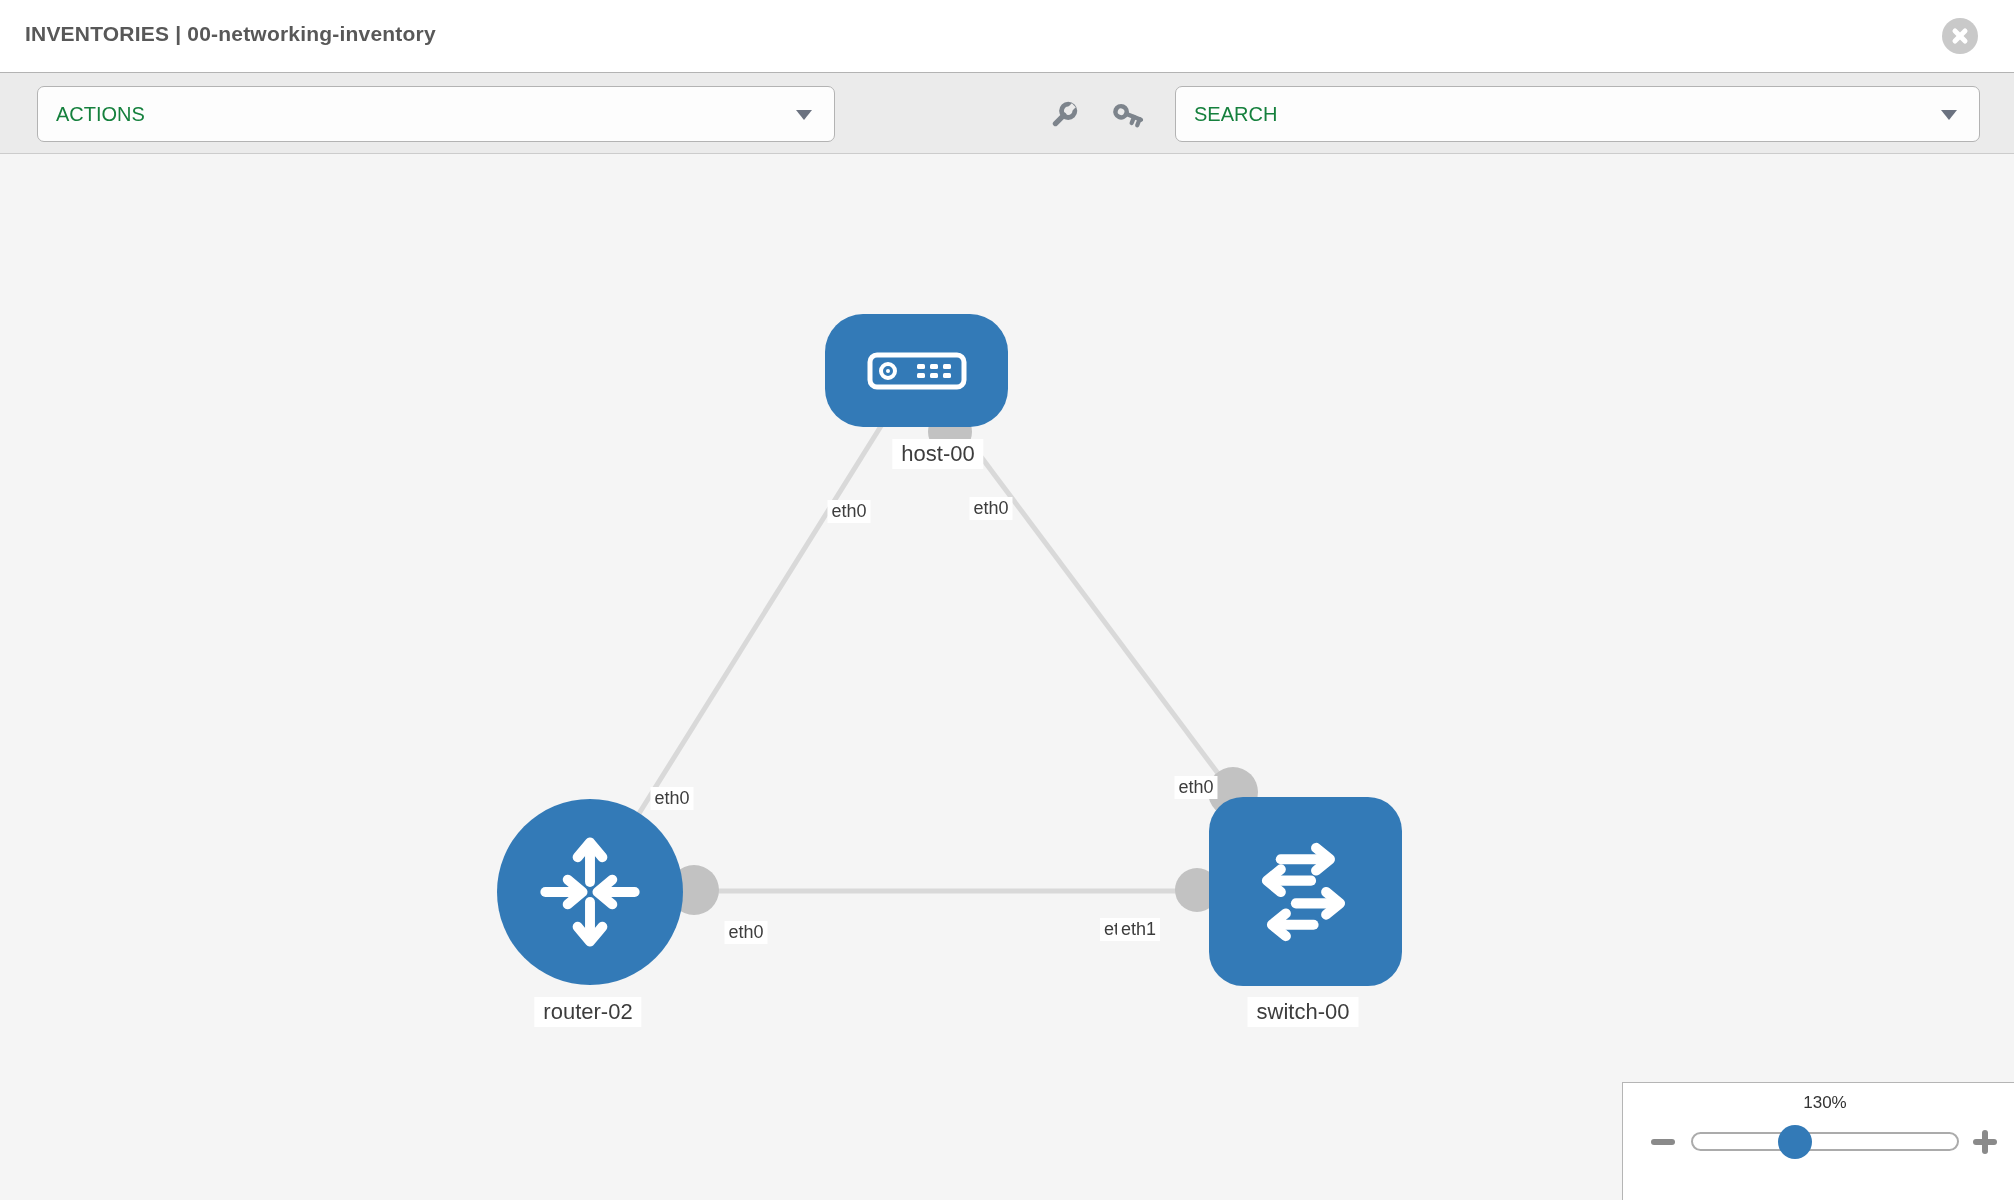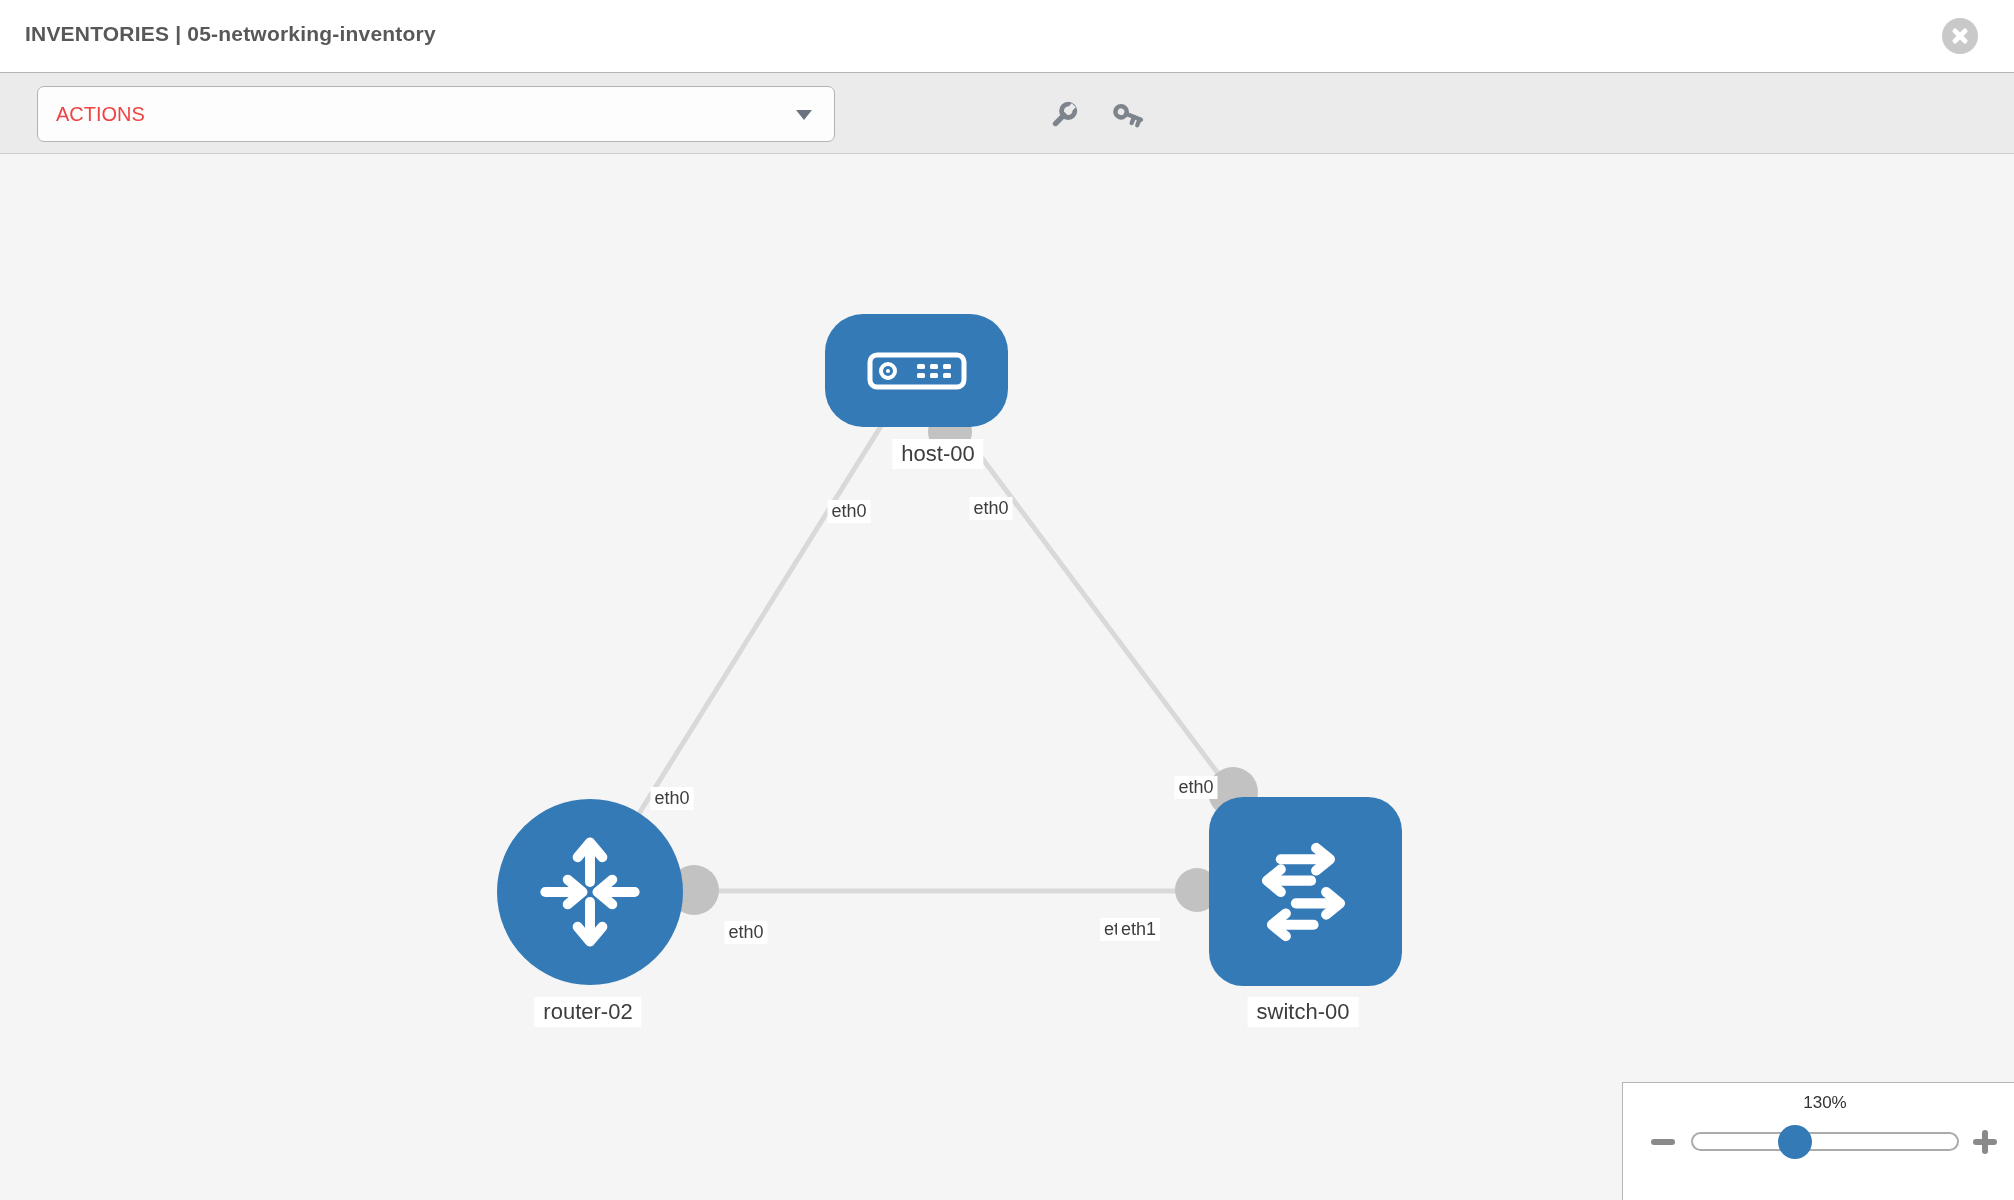--- a/index.html
+++ b/index.html
@@ -13,21 +13,21 @@
   .close-btn{position:absolute;left:1942px;top:18px;width:36px;height:36px;border-radius:50%;
              background:#c9c9c9;display:flex;align-items:center;justify-content:center;cursor:pointer;}
 
   
   .tbar{position:absolute;left:0;top:72px;width:2014px;height:82px;background:#ebebeb;
         border-top:1px solid #b3b3b3;border-bottom:1px solid #cccccc;box-sizing:border-box;}
   .combo{position:absolute;top:13px;height:56px;background:#fdfdfd;border:1px solid #b3b3b3;
          border-radius:7px;box-sizing:border-box;cursor:pointer;}
   .combo-actions{left:37px;width:798px;}
   .combo-search{left:1175px;width:805px;}
-  .combo-label{position:absolute;left:18px;top:0;line-height:54px;font-size:20px;color:#ef4444;}
+  .combo-label{position:absolute;left:18px;top:0;line-height:54px;font-size:20px;color:#15803d;}
   .caret{position:absolute;right:22px;top:23px;width:0;height:0;
          border-left:8px solid transparent;border-right:8px solid transparent;
          border-top:10px solid #6b7280;}
   .tool-icon{position:absolute;top:27px;width:32px;height:32px;cursor:pointer;}
   .tool-icon.wrench{left:1047px;}
   .tool-icon.key{left:1112px;}
 
   
   .canvas{position:absolute;left:0;top:154px;width:2014px;height:1046px;background:#f5f5f5;overflow:hidden;}
   .links-svg{position:absolute;left:0;top:0;}
@@ -56,21 +56,21 @@
   .zoom-plus{position:absolute;left:350px;top:47px;width:24px;height:24px;cursor:pointer;}
   .zoom-plus .h{position:absolute;left:0;top:9px;width:24px;height:6px;border-radius:3px;background:#8a8a8a;}
   .zoom-plus .v{position:absolute;left:9px;top:0;width:6px;height:24px;border-radius:3px;background:#8a8a8a;}
 </style>
 </head>
 <body>
 
 <div id="app">
 
   <div class="hdr">
-    <div class="hdr-title">INVENTORIES | 05-networking-inventory</div>
+    <div class="hdr-title">INVENTORIES | 00-networking-inventory</div>
     <div class="close-btn">
       <svg width="20" height="20" viewBox="0 0 20 20">
         <line x1="5" y1="5" x2="15" y2="15" stroke="#ffffff" stroke-width="5" stroke-linecap="round"></line>
         <line x1="15" y1="5" x2="5" y2="15" stroke="#ffffff" stroke-width="5" stroke-linecap="round"></line>
       </svg>
     </div>
   </div>
 
   <div class="tbar">
     <div class="combo combo-actions">
@@ -88,20 +88,24 @@
 
     <svg class="tool-icon key" viewBox="0 0 24 24">
       <g transform="rotate(22 12 12)">
         <circle cx="6" cy="11" r="4.2" fill="none" stroke="#7d848c" stroke-width="3.4"></circle>
         <line x1="10.5" y1="11" x2="22" y2="11" stroke="#7d848c" stroke-width="3.4" stroke-linecap="round"></line>
         <line x1="16.5" y1="11" x2="16.5" y2="15.8" stroke="#7d848c" stroke-width="3.2" stroke-linecap="round"></line>
         <line x1="21" y1="11" x2="21" y2="15.8" stroke="#7d848c" stroke-width="3.2" stroke-linecap="round"></line>
       </g>
     </svg>
 
+    <div class="combo combo-search">
+      <span class="combo-label">SEARCH</span>
+      <span class="caret"></span>
+    </div>
   </div>
 
   <div class="canvas">
 
     <svg class="links-svg" width="2014" height="1046">
       <line x1="916" y1="216" x2="590" y2="738" stroke="#d9d9d9" stroke-width="5"></line>
       <line x1="916" y1="216" x2="1306" y2="737" stroke="#d9d9d9" stroke-width="5"></line>
       <line x1="590" y1="737" x2="1306" y2="737" stroke="#d9d9d9" stroke-width="5"></line>
       <circle cx="950" cy="278" r="22" fill="#c2c2c2"></circle>
       <circle cx="694" cy="736" r="25" fill="#c2c2c2"></circle>

